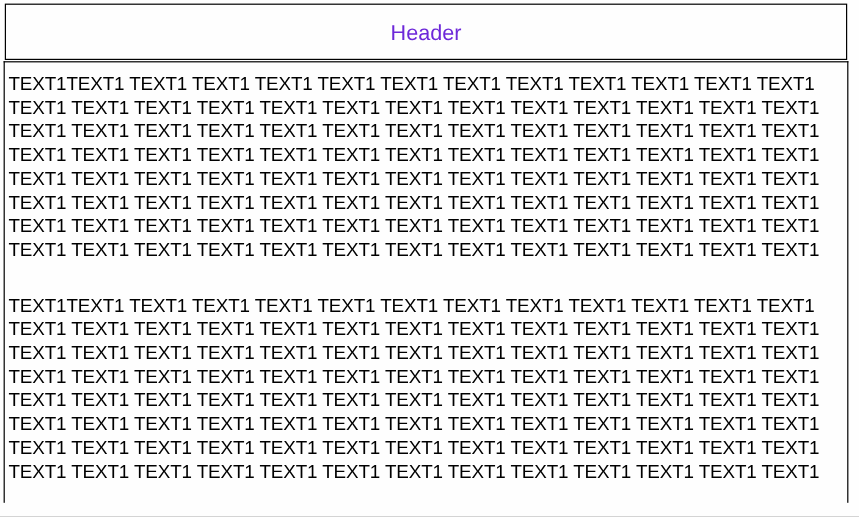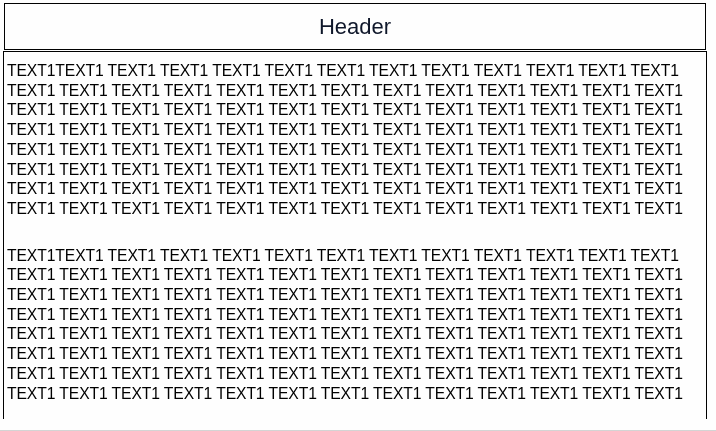--- a/index.html
+++ b/index.html
@@ -18,23 +18,23 @@
     left: 4px;
     top: 3px;
     width: 702px;
     height: 47px;
     border: 1px solid #000000;
     display: flex;
     align-items: center;
     justify-content: center;
   }
   .header-title {
-    font-size: 22px;
+    font-size: 18px;
     line-height: 18px;
-    color: #0f172a;
+    color: #6d28d9;
   }
   .body-box {
     position: absolute;
     left: 3px;
     top: 51px;
     width: 704px;
     height: 368px;
     border: 1px solid #000000;
     border-bottom: none;
     padding: 9px 0 0 3px;

